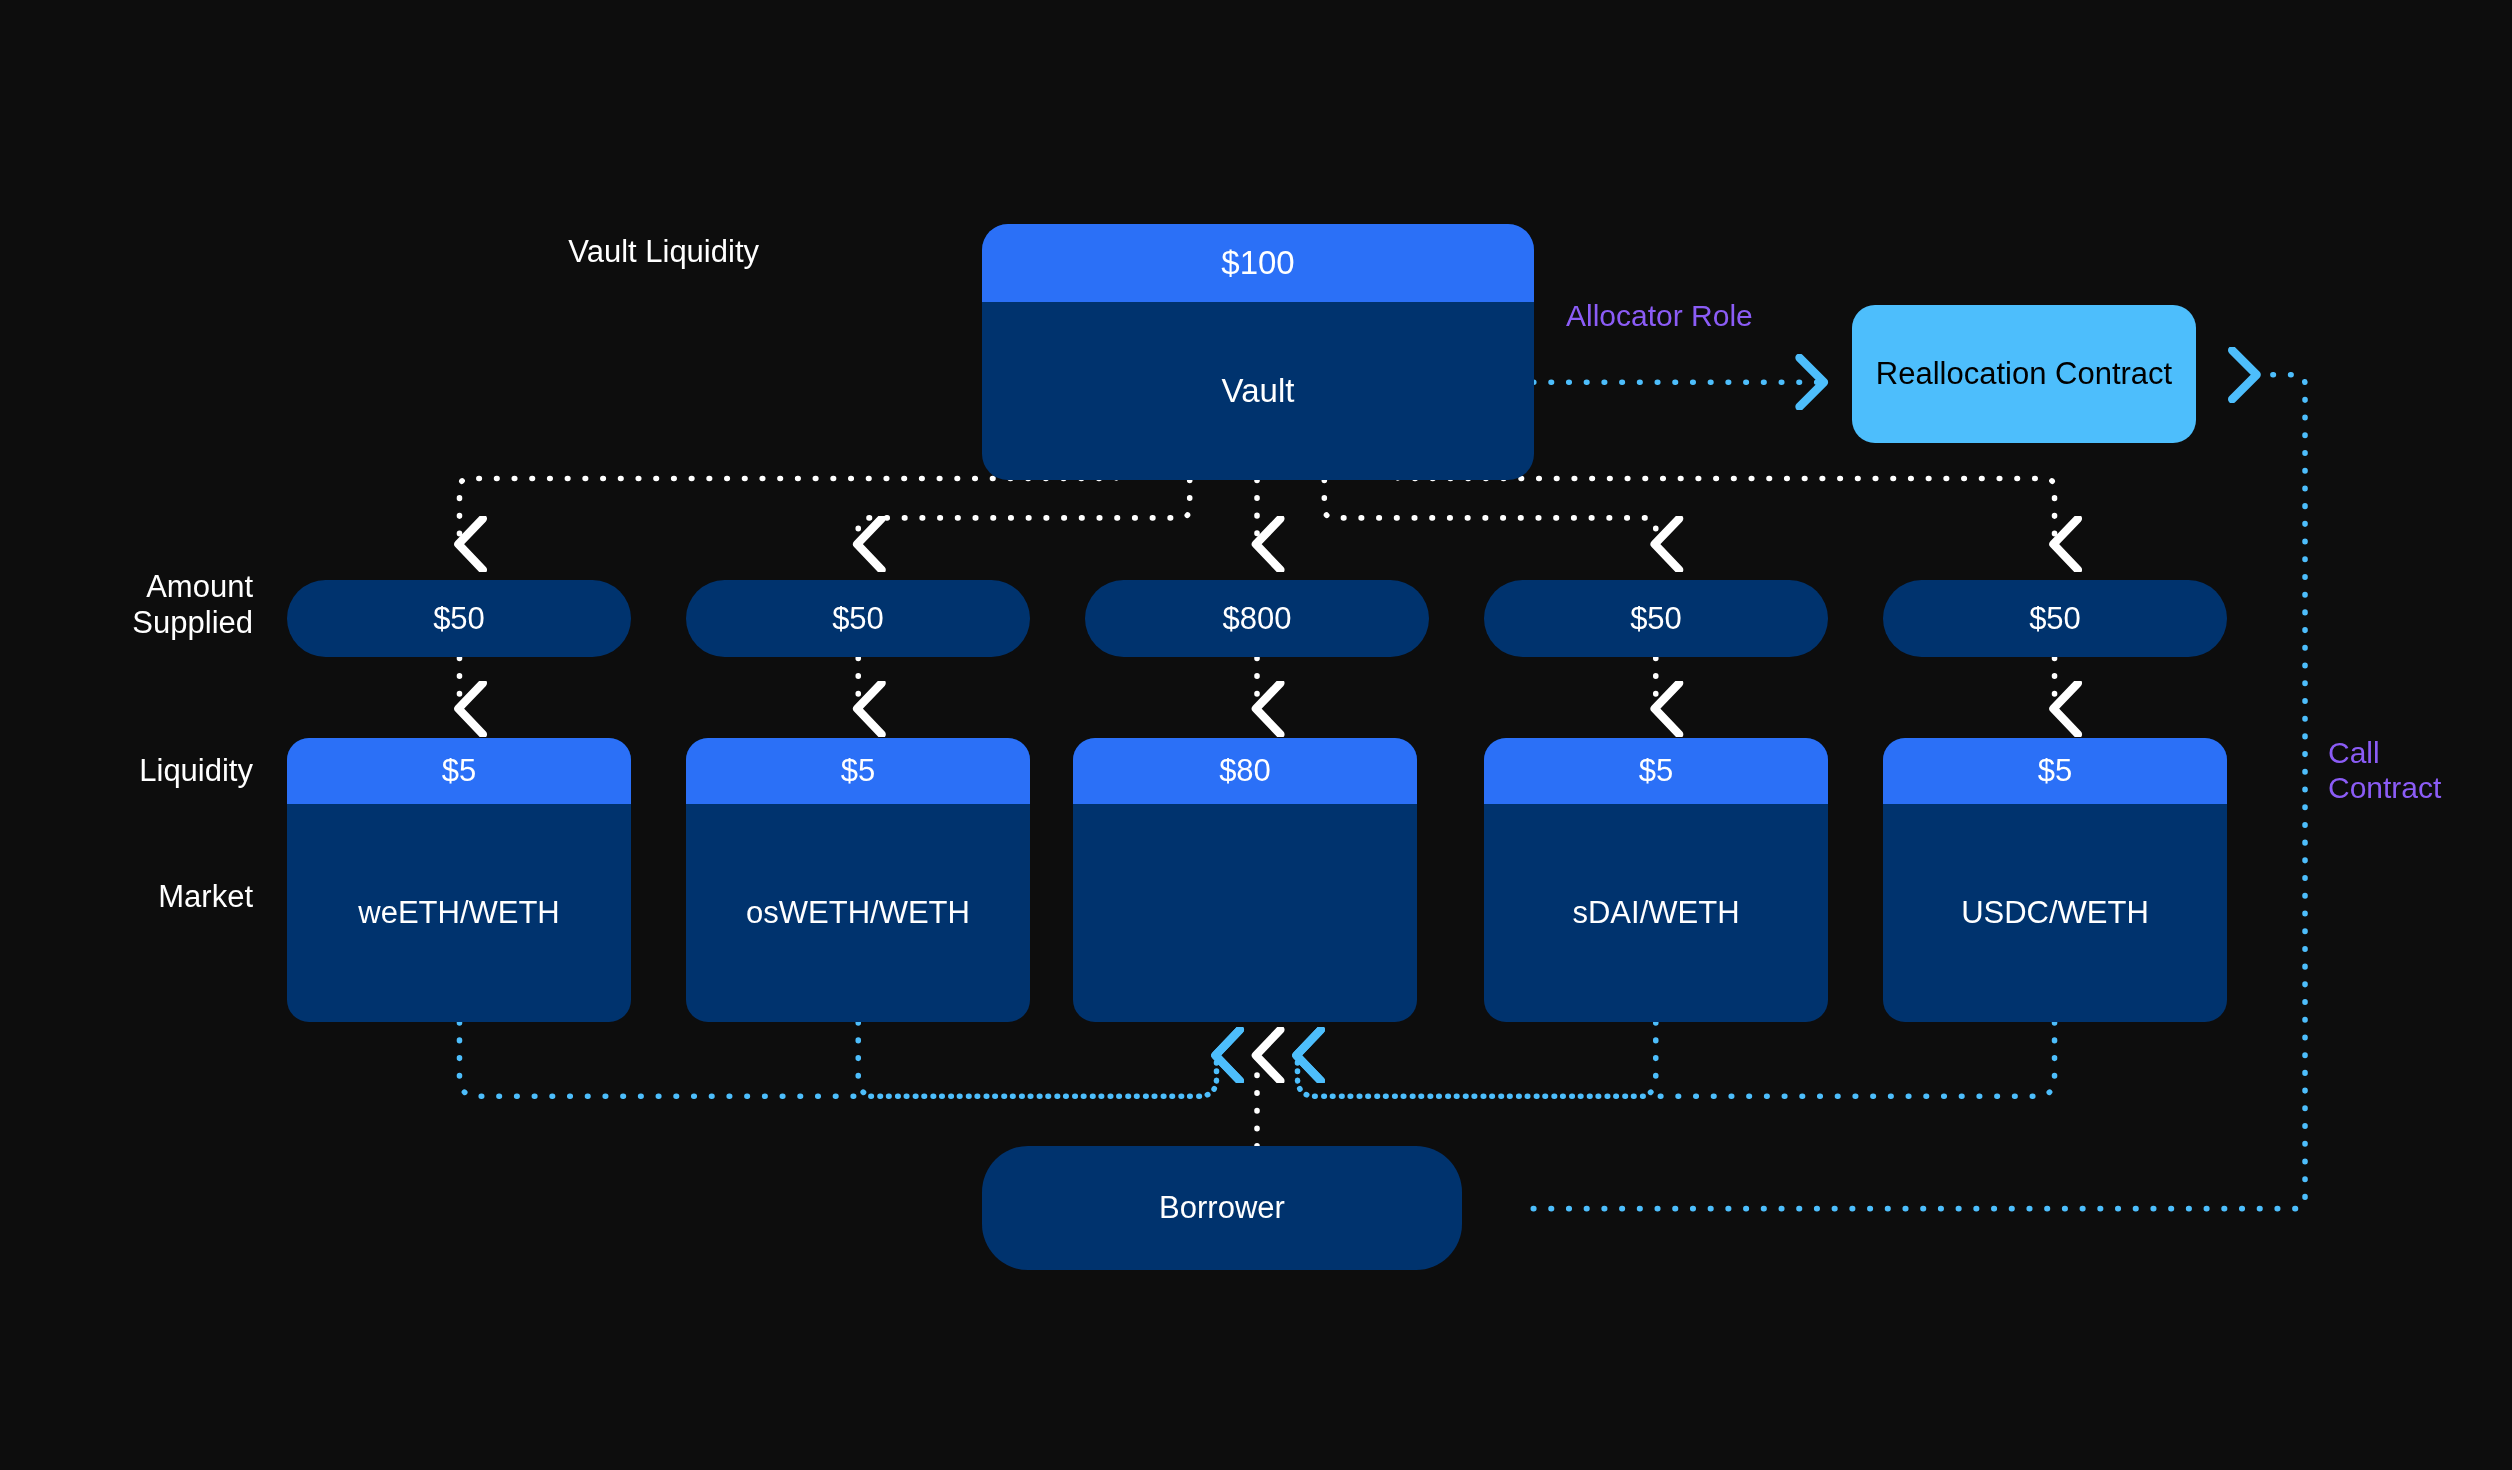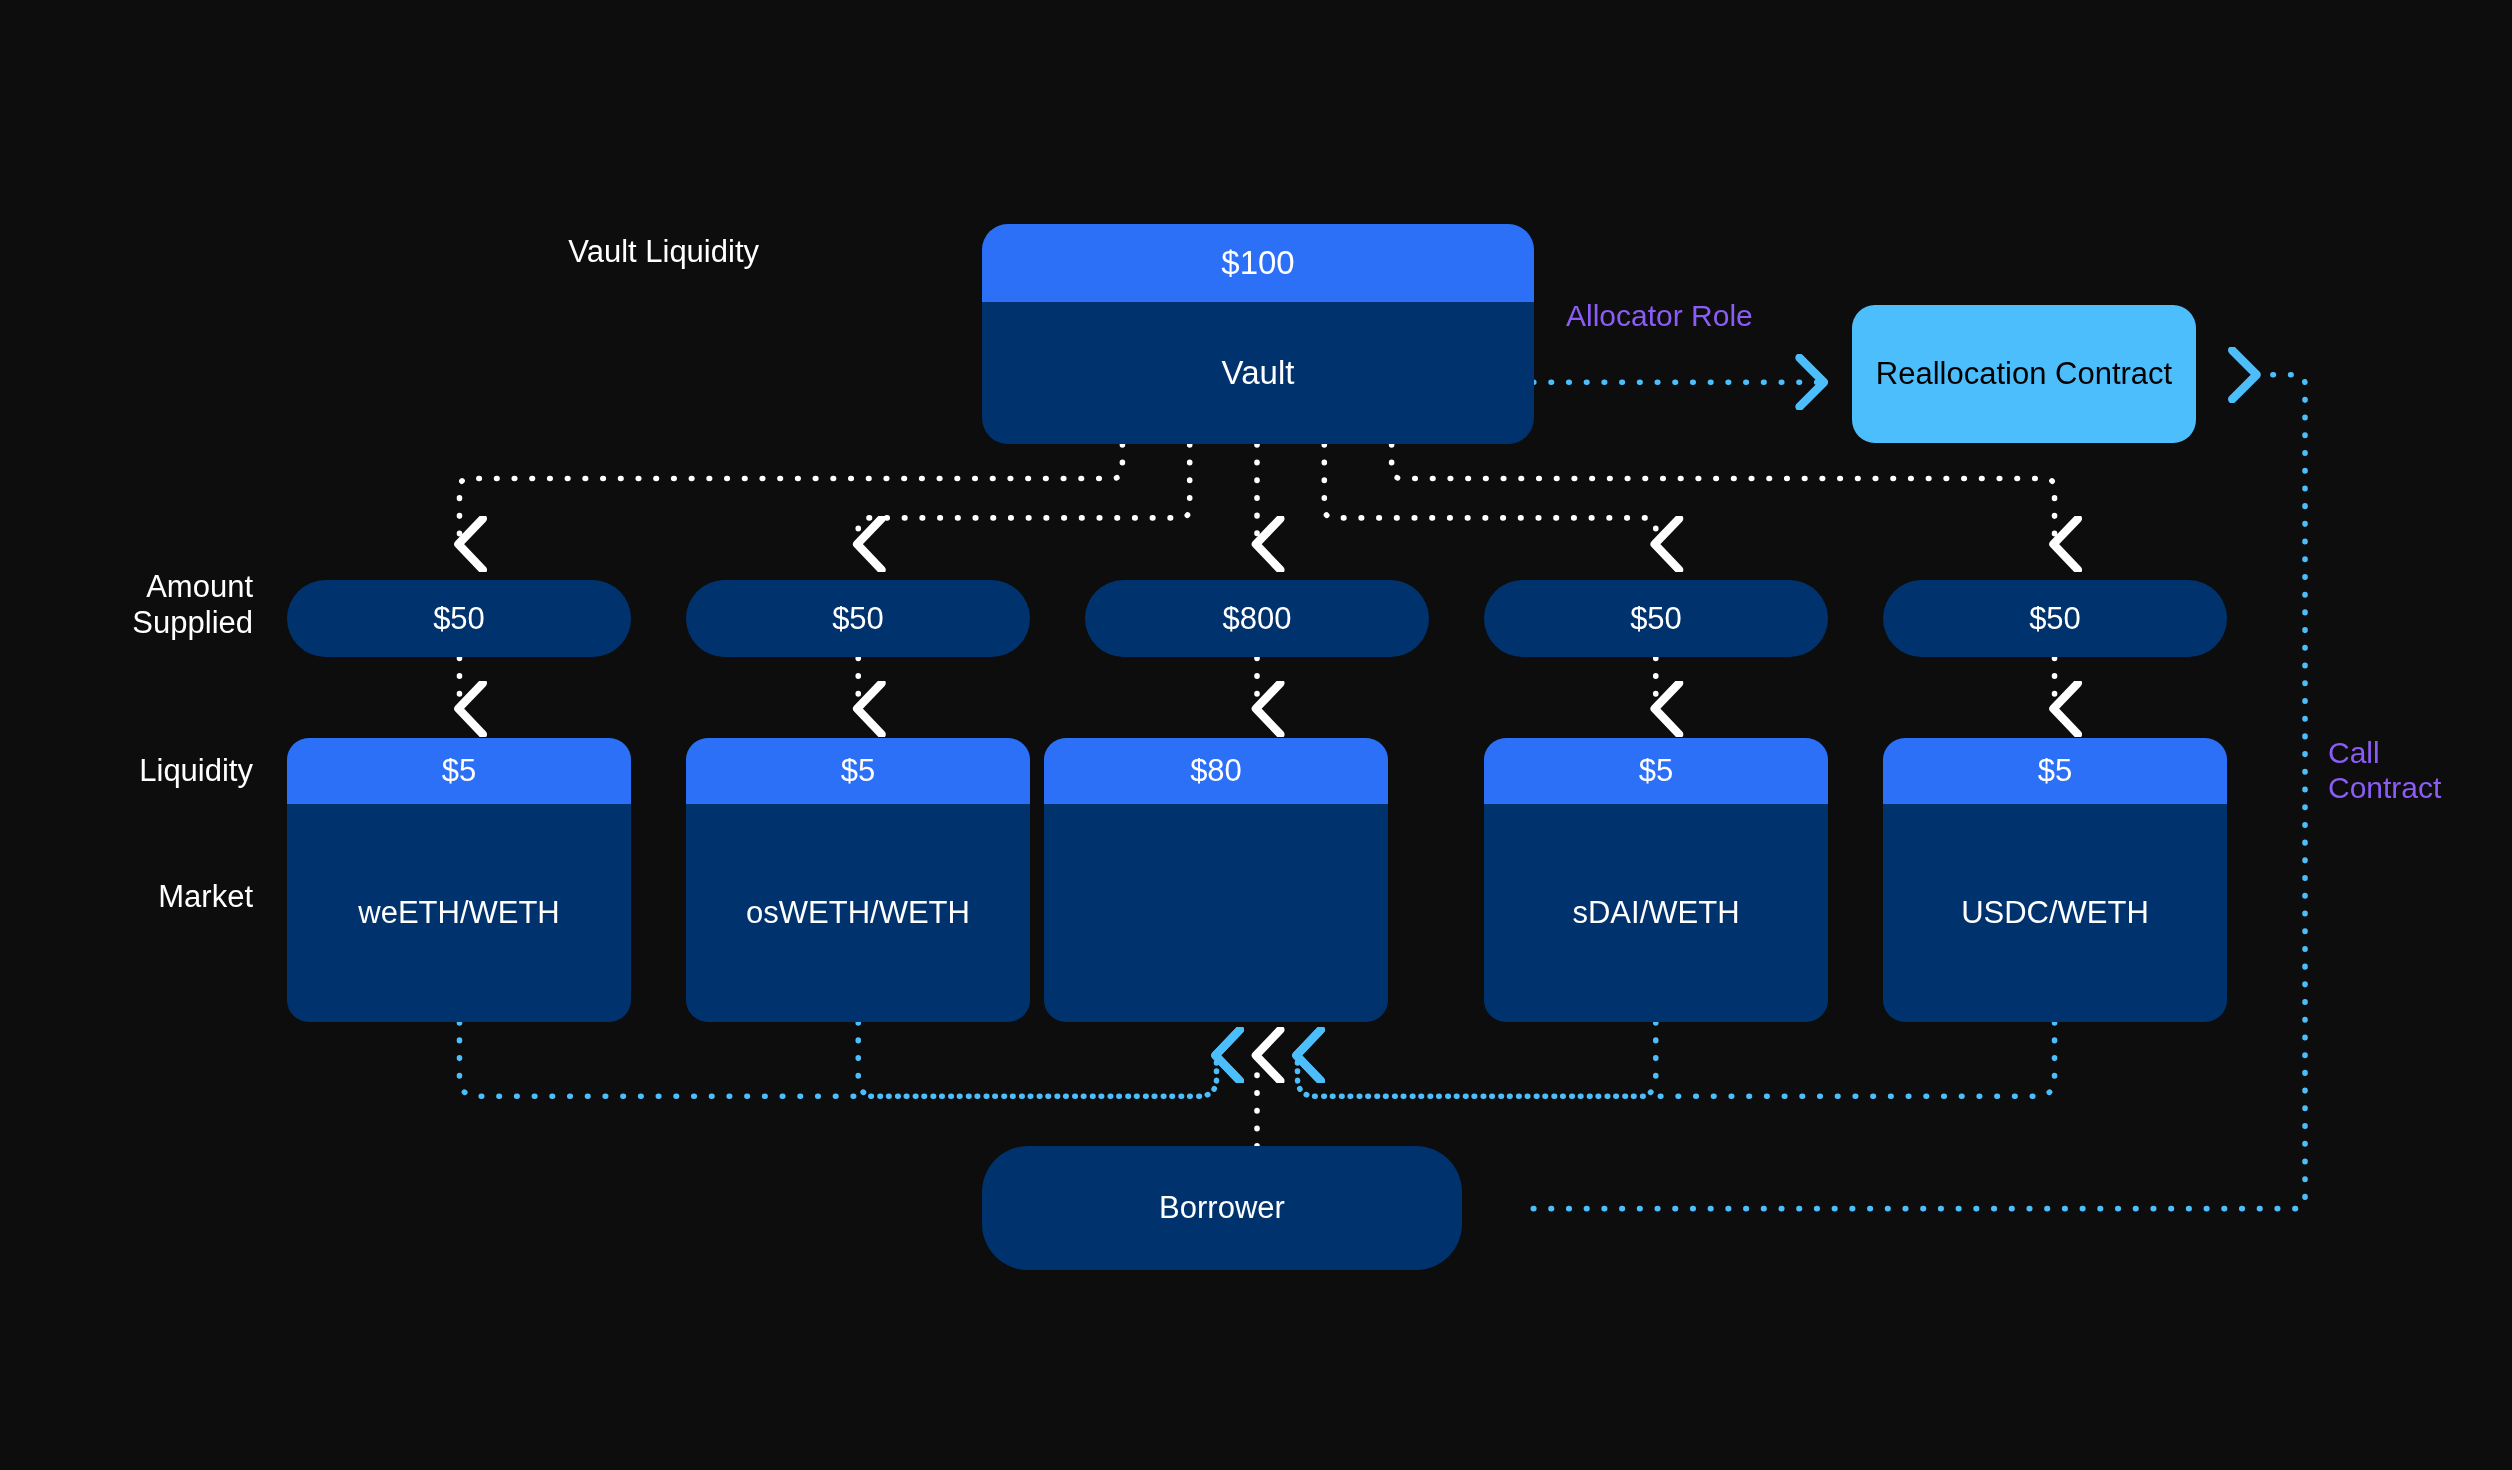--- a/index.html
+++ b/index.html
@@ -10,21 +10,21 @@
     overflow:hidden;
     font-family:"Liberation Sans", sans-serif;
     color:#ffffff;
   }
   #wires{position:absolute;left:0;top:0;width:2512px;height:1471px;pointer-events:none;}
 
   .node{position:absolute;box-sizing:border-box;display:flex;flex-direction:column;
         align-items:stretch;overflow:hidden;}
 
   
-  .vault{left:982px;top:224px;width:552px;height:220px;border-radius:26px;background:#00336E;}
+  .vault{left:982px;top:224px;width:552px;height:256px;border-radius:26px;background:#00336E;}
   .vault .band{height:78px;background:#2B70F7;display:flex;align-items:center;justify-content:center;}
   .vault .body{flex:1;display:flex;align-items:center;justify-content:center;}
   .vault .band span{font-size:33px;}
   .vault .body span{font-size:33px;}
 
   
   .realloc{left:1852px;top:305px;width:344px;height:138px;border-radius:23px;background:#4DBEFC;
            align-items:center;justify-content:center;color:#000;}
   .realloc span{font-size:31px;line-height:1.16;text-align:center;display:block;}
 
@@ -168,21 +168,21 @@
       </div>
   </div>
   <div class="node market" style="left:686px">
     <div class="band">
       <span>$5</span>
       </div>
     <div class="body">
       <span>osWETH/WETH</span>
       </div>
   </div>
-  <div class="node market" style="left:1044px">
+  <div class="node market" style="left:1073px">
     <div class="band">
       <span>$80</span>
       </div>
   </div>
   <div class="node market" style="left:1484px">
     <div class="band">
       <span>$5</span>
       </div>
     <div class="body">
       <span>sDAI/WETH</span>

